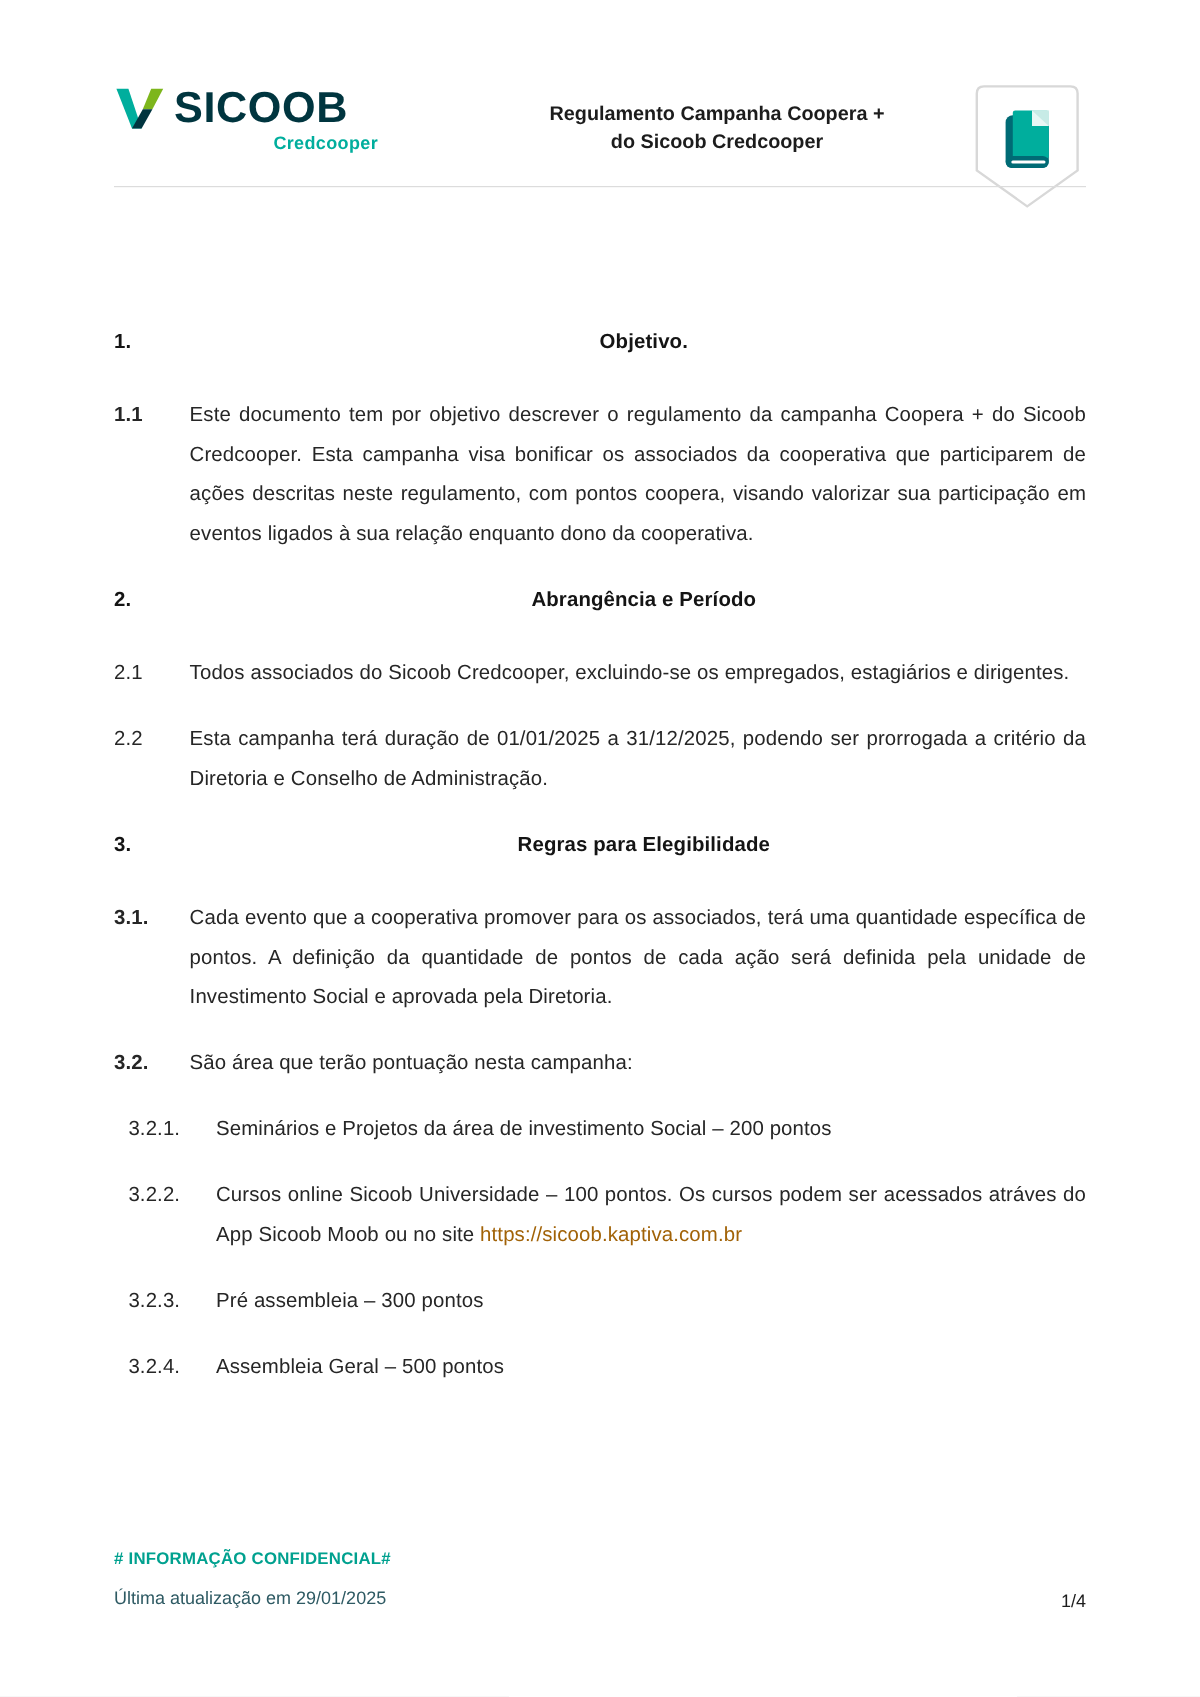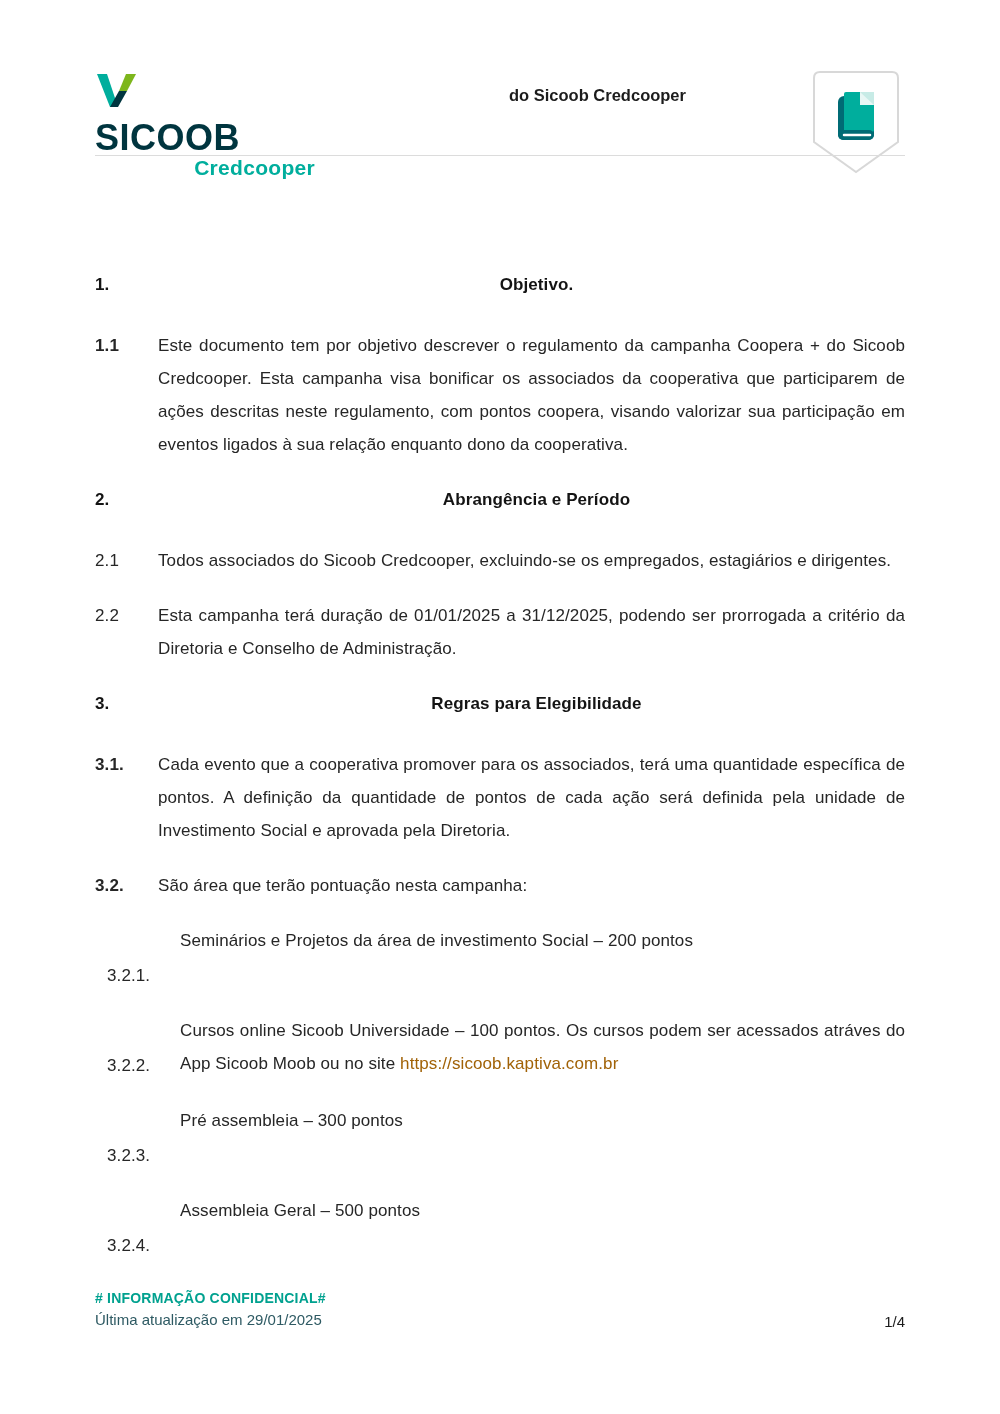--- a/index.html
+++ b/index.html
@@ -11,27 +11,27 @@
     background: #ffffff;
     font-family: "Liberation Sans", sans-serif;
     color: #262626;
     overflow: hidden;
   }
 
   
   .header { position: absolute; top: 0; left: 0; right: 0; height: 160px; }
 
   .logo { position: absolute; left: 95px; top: 70px; width: 220px; }
-  .logo-top { display: flex; align-items: flex-start; gap: 6px; flex-direction: column; }
+  .logo-top { display: flex; align-items: flex-start; gap: 6px; }
   .logo-brand {
     font-size: 36px; font-weight: 800; letter-spacing: 0.5px;
     color: #00353f; line-height: 40px;
   }
   .logo-sub {
-    text-align: right; font-size: 21px; font-weight: 700;
+    text-align: right; font-size: 15px; font-weight: 700;
     color: #00ae9d; margin-top: -2px; letter-spacing: 0.3px;
   }
 
   .doc-title {
     position: absolute; left: 400px; top: 84px; width: 395px;
     text-align: center; font-size: 16.5px; font-weight: 700;
     color: #1c1c1c; line-height: 23px;
   }
 
   .badge { position: absolute; right: 98px; top: 70px; width: 92px; height: 106px; }
@@ -51,35 +51,35 @@
   .item .num { flex: 0 0 63px; }
   .item .txt { flex: 1; text-align: justify; }
 
   .item.heading { margin-top: 6px; margin-bottom: 28px; font-weight: 700; color: #141414; }
   .item.heading .num { flex: 0 0 73px; }
   .item.heading .txt { text-align: center; }
 
   .item.bold-num .num { font-weight: 700; }
 
   .item.sub { padding-left: 12px; }
-  .item.sub .num { flex: 0 0 73px; margin-top: 35px; }
+  .item.sub .num { flex: 0 0 73px; }
   .item.sub .txt { text-align: justify; }
 
   .inline-link {
     color: #a16207; font-weight: 400; text-decoration: none; cursor: pointer;
   }
 
   
   .footer {
     position: absolute; left: 95px; right: 95px; top: 1288px;
     display: flex; justify-content: space-between; align-items: flex-end;
   }
   .footer-left { line-height: 21px; }
   .footer-confidential { font-size: 14px; font-weight: 700; color: #00a18f; letter-spacing: 0.2px; }
-  .footer-updated { font-size: 15px; color: #2e5a63; }
+  .footer-updated { font-size: 15px; color: #2e5a63; margin-top: 13px; }
   .footer-page { font-size: 15px; color: #1c1c1c; text-align: right; }
 </style>
 </head>
 <body>
 
 <div class="page">
 
   <div class="header">
 
     <div class="logo">
@@ -90,20 +90,21 @@
             <polygon points="31,4 41,4 32,21 24,21" fill="#7db61c"></polygon>
             <polygon points="24,21 32,21 23,37 15,37" fill="#00353f"></polygon>
           </svg>
         </span>
         <span class="logo-brand">SICOOB</span>
       </div>
       <div class="logo-sub">Credcooper</div>
     </div>
 
     <div class="doc-title">
+      <div>Regulamento Campanha Coopera +</div>
       <div>do Sicoob Credcooper</div>
     </div>
 
     <div class="badge">
       <svg width="92" height="106" viewBox="0 0 92 106" aria-hidden="true">
         <path d="M10,2 H82 Q88,2 88,8 V72 L46,102 L4,72 V8 Q4,2 10,2 Z" fill="#ffffff" stroke="#d8d8d8" stroke-width="2"></path>
         <g>
           <rect x="28" y="26" width="36" height="44" rx="6" fill="#006b75"></rect>
           <rect x="34" y="22" width="30" height="40" rx="2" fill="#00ae9d"></rect>
           <rect x="50" y="22" width="14" height="13" fill="#e8f7f5"></rect>

